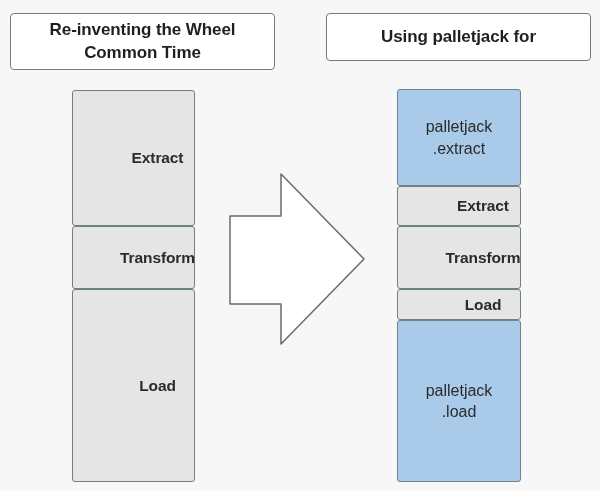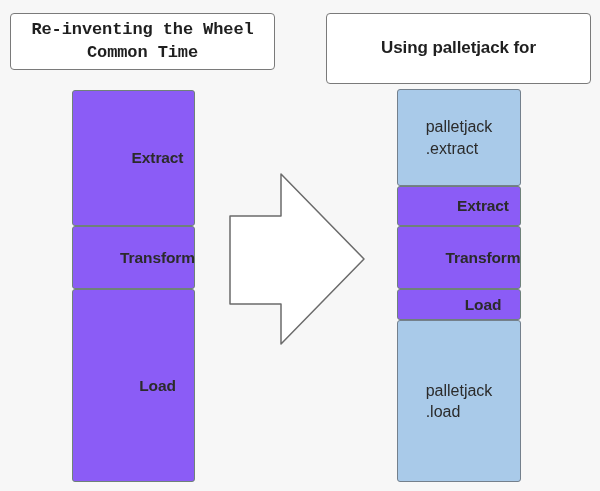--- a/index.html
+++ b/index.html
@@ -32,48 +32,48 @@
     align-items: center;
     justify-content: center;
     text-align: center;
     color: #1f1f1f;
     font-weight: bold;
     font-size: 17px;
     line-height: 1.32;
     letter-spacing: -0.1px;
     padding: 0 8px;
   }
-  #title-left  { left: 10px;  top: 13px; width: 265px; height: 57px; font-family: Liberation Mono, monospace; }
-  #title-right { left: 326px; top: 13px; width: 265px; height: 71px; }
+  #title-left  { left: 10px;  top: 13px; width: 265px; height: 57px; }
+  #title-right { left: 326px; top: 13px; width: 265px; height: 48px; }
   .title-box span { display: block; }
 
   
   .column {
     position: absolute;
     box-sizing: border-box;
   }
   #column-left  { left: 72px;  top: 90px; width: 123px; height: 392px; }
   #column-right { left: 397px; top: 89px; width: 124px; height: 393px; }
 
   .block {
     position: absolute;
     left: 0;
     width: 100%;
     box-sizing: border-box;
     border: 1.2px solid #6e7f76;
     border-radius: 3px;
     display: flex;
     align-items: center;
     justify-content: center;
-    text-align: left;
+    text-align: center;
     color: #2b2b2b;
     box-shadow: 0 0 0 0 rgba(0,0,0,0);
   }
   .block-green {
-    background: #8b5cf6;
+    background: #e5e5e5;
     border-color: #6f8279;
     font-weight: bold;
     font-size: 15.5px;
     letter-spacing: -0.1px;
     padding-left: 48px;
   }
   .block-blue {
     background: #a9cae9;
     border-color: #74808c;
     font-weight: normal;

